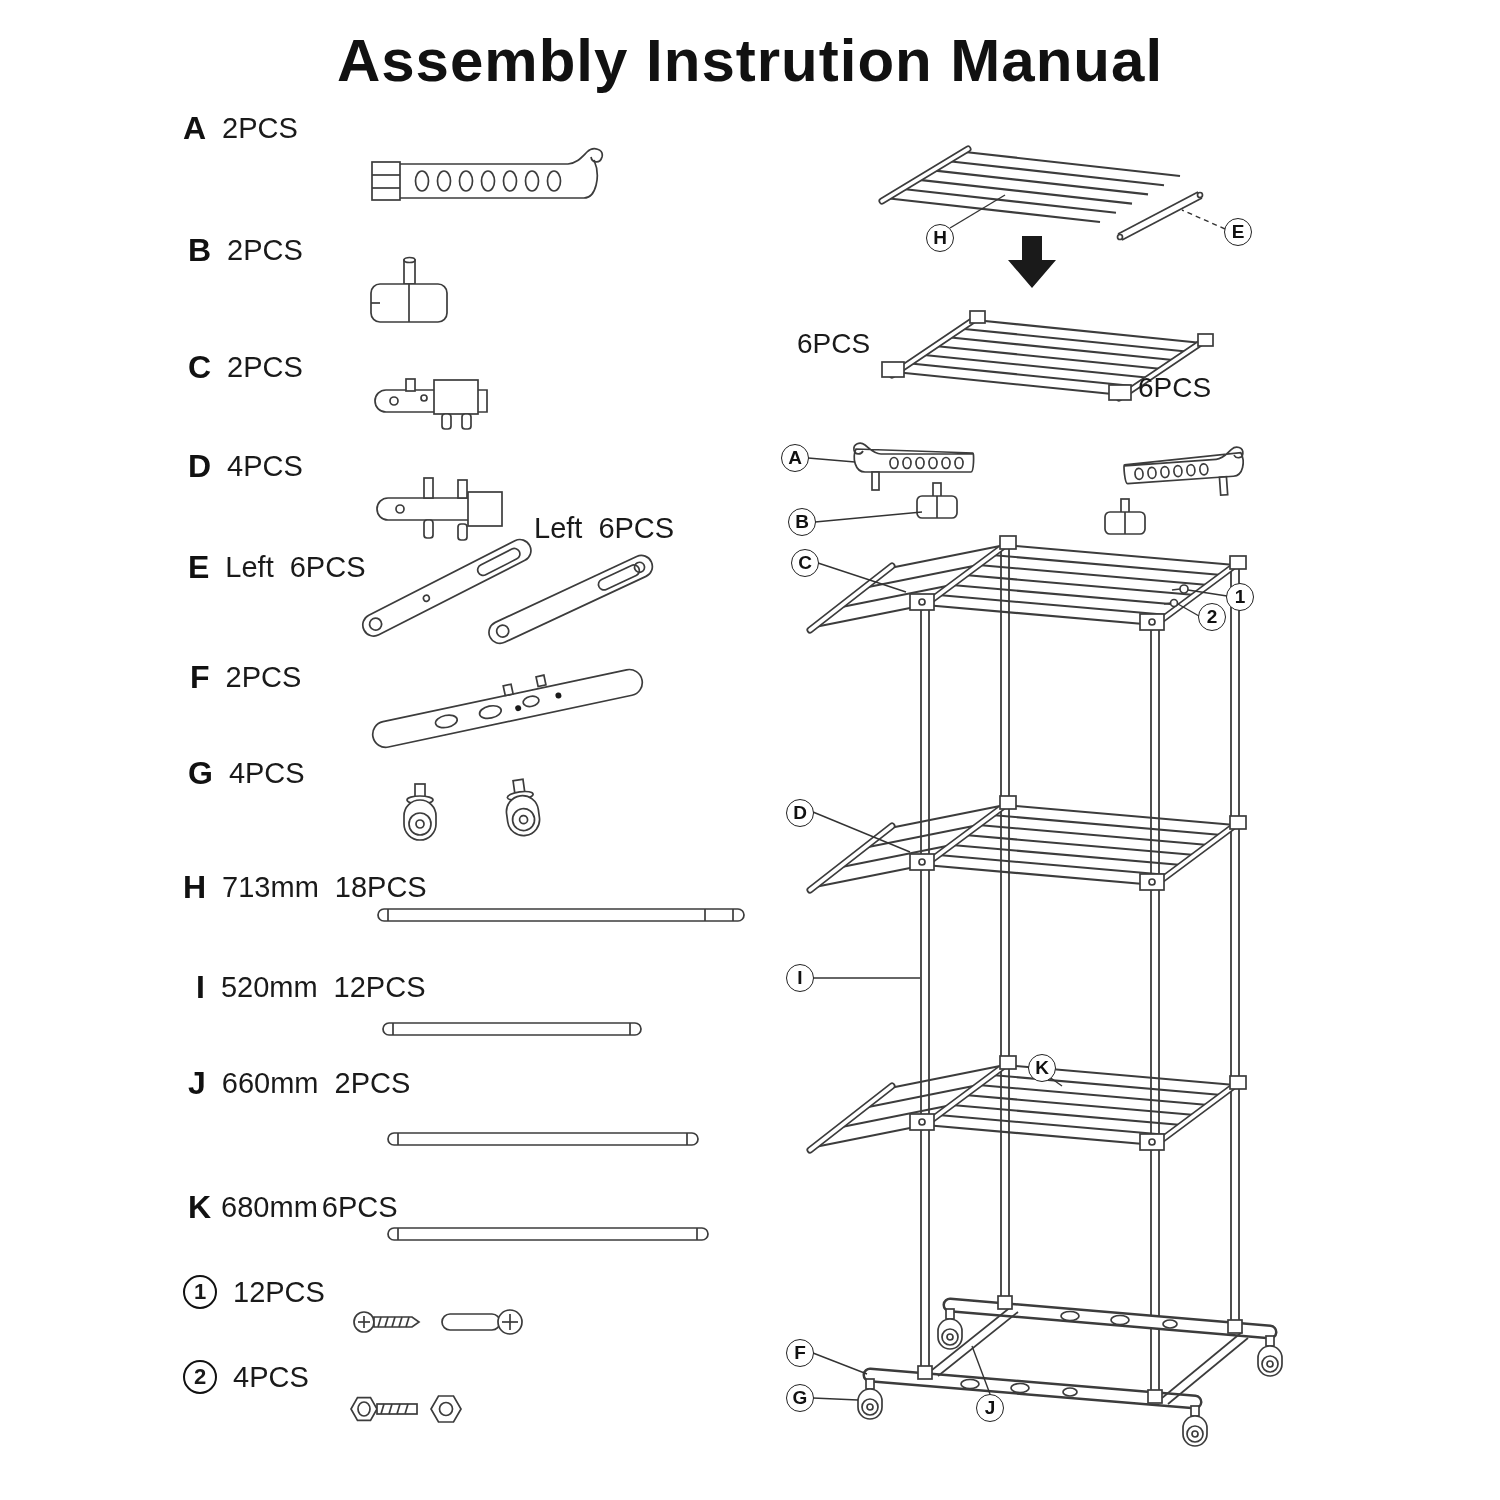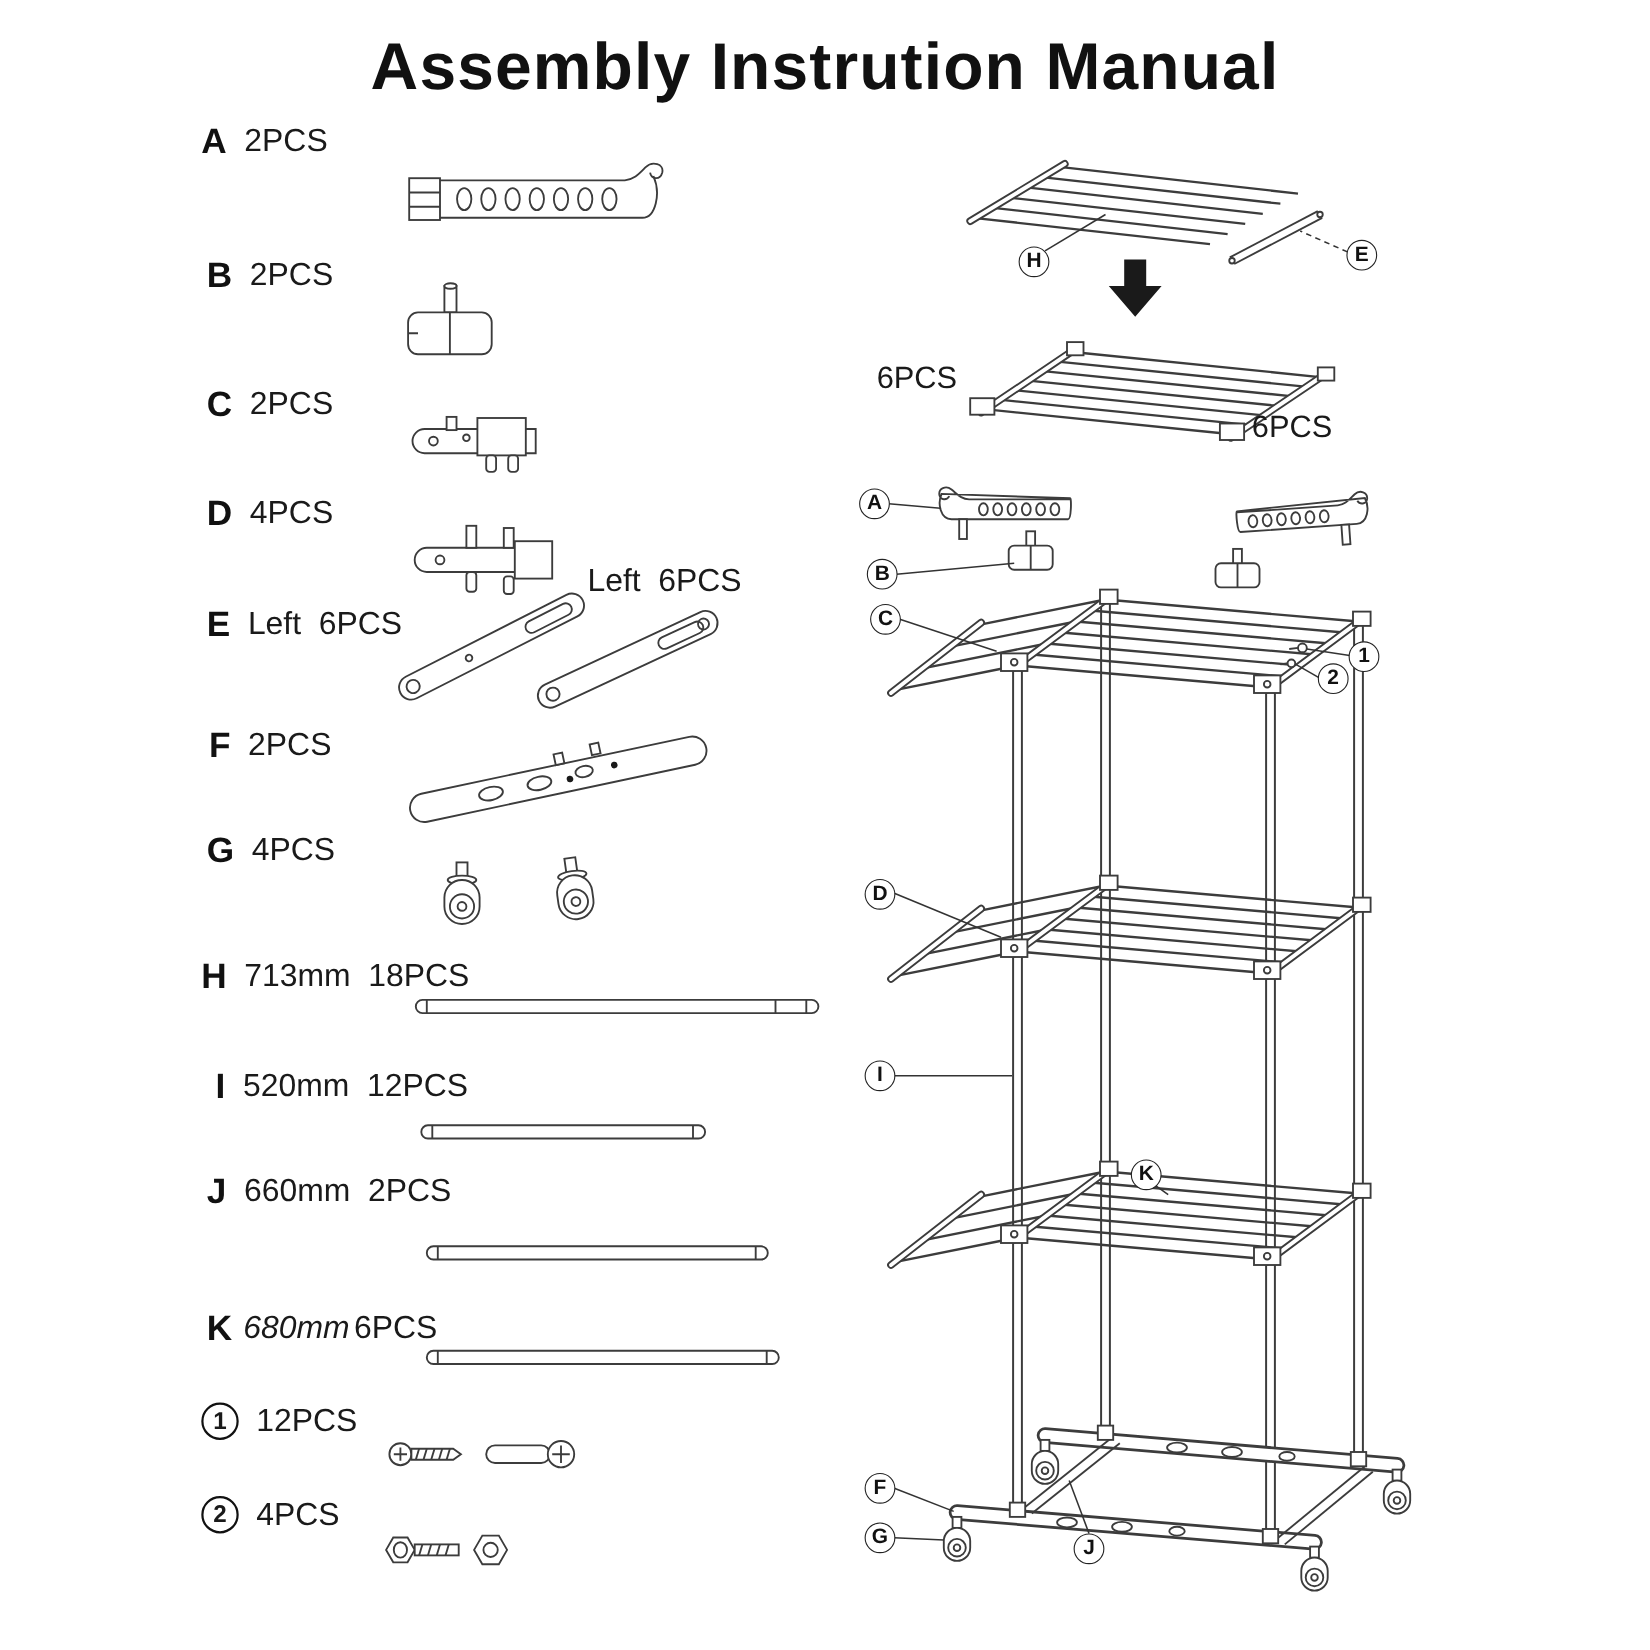--- a/index.html
+++ b/index.html
@@ -196,21 +196,21 @@
     <span class="pqty">2PCS</span>
   </div>
   <svg class="drawing" style="left:385px; top:1125px;" width="322" height="30">
     <rect x="3" y="8" width="310" height="12" rx="6" class="lnf"></rect>
     <line x1="13" y1="8" x2="13" y2="20" class="ln"></line>
     <line x1="302" y1="8" x2="302" y2="20" class="ln"></line>
   </svg>
 
   <div class="part-row" style="left:188px; top:1189px;">
     <span class="plabel">K</span>
-    <span class="pqty" style="margin-left:-6px;font-style:italic;">680mm</span>
+    <span class="pqty" style="margin-left:-6px;">680mm</span>
     <span class="pqty" style="margin-left:-12px;">6PCS</span>
   </div>
   <svg class="drawing" style="left:385px; top:1220px;" width="332" height="30">
     <rect x="3" y="8" width="320" height="12" rx="6" class="lnf"></rect>
     <line x1="13" y1="8" x2="13" y2="20" class="ln"></line>
     <line x1="312" y1="8" x2="312" y2="20" class="ln"></line>
   </svg>
 
   <div class="part-row" style="left:183px; top:1275px;">
     <span class="circled">1</span>

